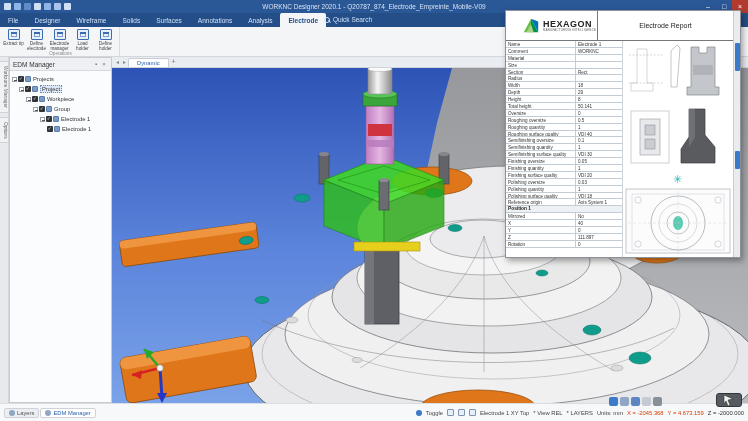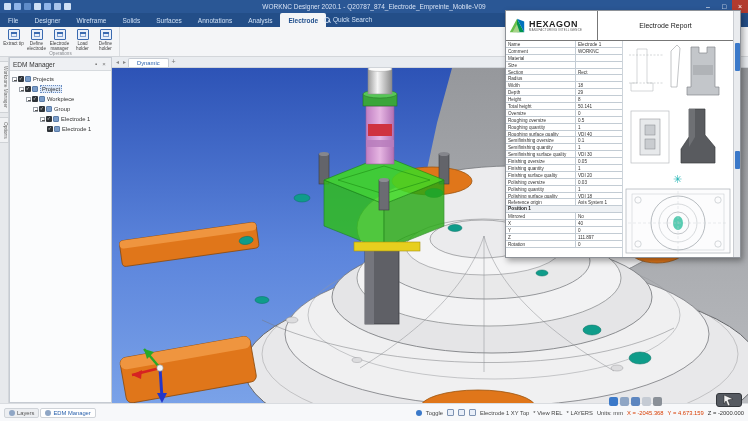--- a/index.html
+++ b/index.html
@@ -60,21 +60,21 @@
   .vp-tabs { height:11px; background:#e9ecf0; border-bottom:1px solid #d0d4d9; display:flex; align-items:flex-end; padding-left:2px; }
   .vp-nav { font-size:6px; color:#888; padding:0 2px; line-height:10px; }
   .vp-tab { background:#fff; border:1px solid #c8cdd4; border-bottom:none; color:#2b62ad; font-size:5.8px; padding:1px 8px; border-radius:2px 2px 0 0; }
   .vp-plus { font-size:7px; color:#777; padding:0 3px; line-height:10px; }
   .vp-canvas { position:absolute; left:0; right:0; top:11px; bottom:0; }
 
   
   .report { position:absolute; left:505px; top:10px; width:236px; height:248px; background:#fff; border:1px solid #8e9298; box-shadow:2px 3px 6px rgba(0,0,0,.35); z-index:40; display:flex; }
   .rep-inner { flex:1; position:relative; }
   .rep-head { position:absolute; left:0; top:0; right:0; height:30px; border-bottom:1px solid #777; display:flex; }
-  .logo-cell { width:92px; border-right:1px solid #777; display:flex; align-items:center; padding-left:2px; gap:3px; }
+  .logo-cell { width:92px; border-right:1px solid #777; display:flex; align-items:center; padding-left:16px; gap:3px; }
   .brand { line-height:1; }
   .brand-name { font-size:9px; font-weight:bold; letter-spacing:.5px; color:#222; }
   .brand-sub { font-size:2.8px; color:#555; letter-spacing:.3px; }
   .title-cell { flex:1; display:flex; align-items:center; justify-content:center; font-size:7px; color:#222; }
   .rep-body { position:absolute; top:30px; left:0; right:0; bottom:0; display:flex; }
   .rep-table { width:118px; border-right:1px solid #cdd4da; overflow:hidden; }
   .rrow { display:flex; height:6.9px; border-bottom:1px solid #c3ccd4; }
   .rlabel { width:70px; font-size:4.6px; color:#333; padding:1px 0 0 2px; border-right:1px solid #c3ccd4; white-space:nowrap; overflow:hidden; }
   .rvalue { flex:1; font-size:4.6px; color:#333; padding:1px 0 0 2px; white-space:nowrap; overflow:hidden; }
   .rsection { height:7px; font-size:4.8px; font-weight:bold; color:#222; background:#eef1f4; border-bottom:1px solid #c3ccd4; padding-left:2px; }

